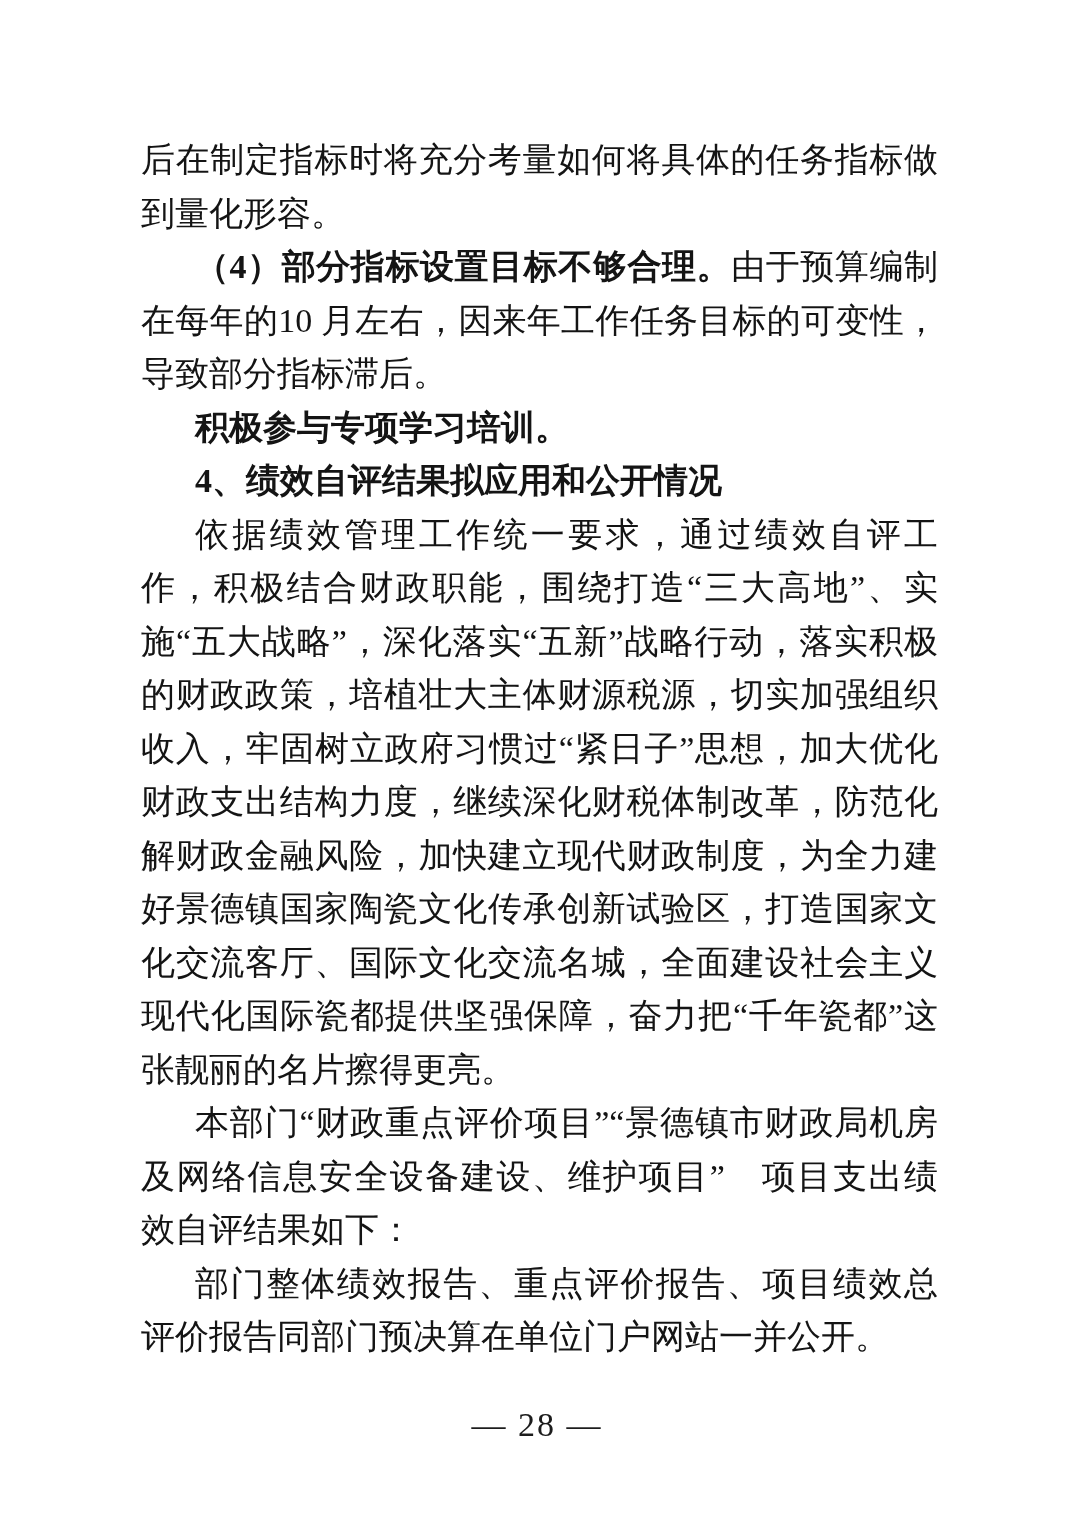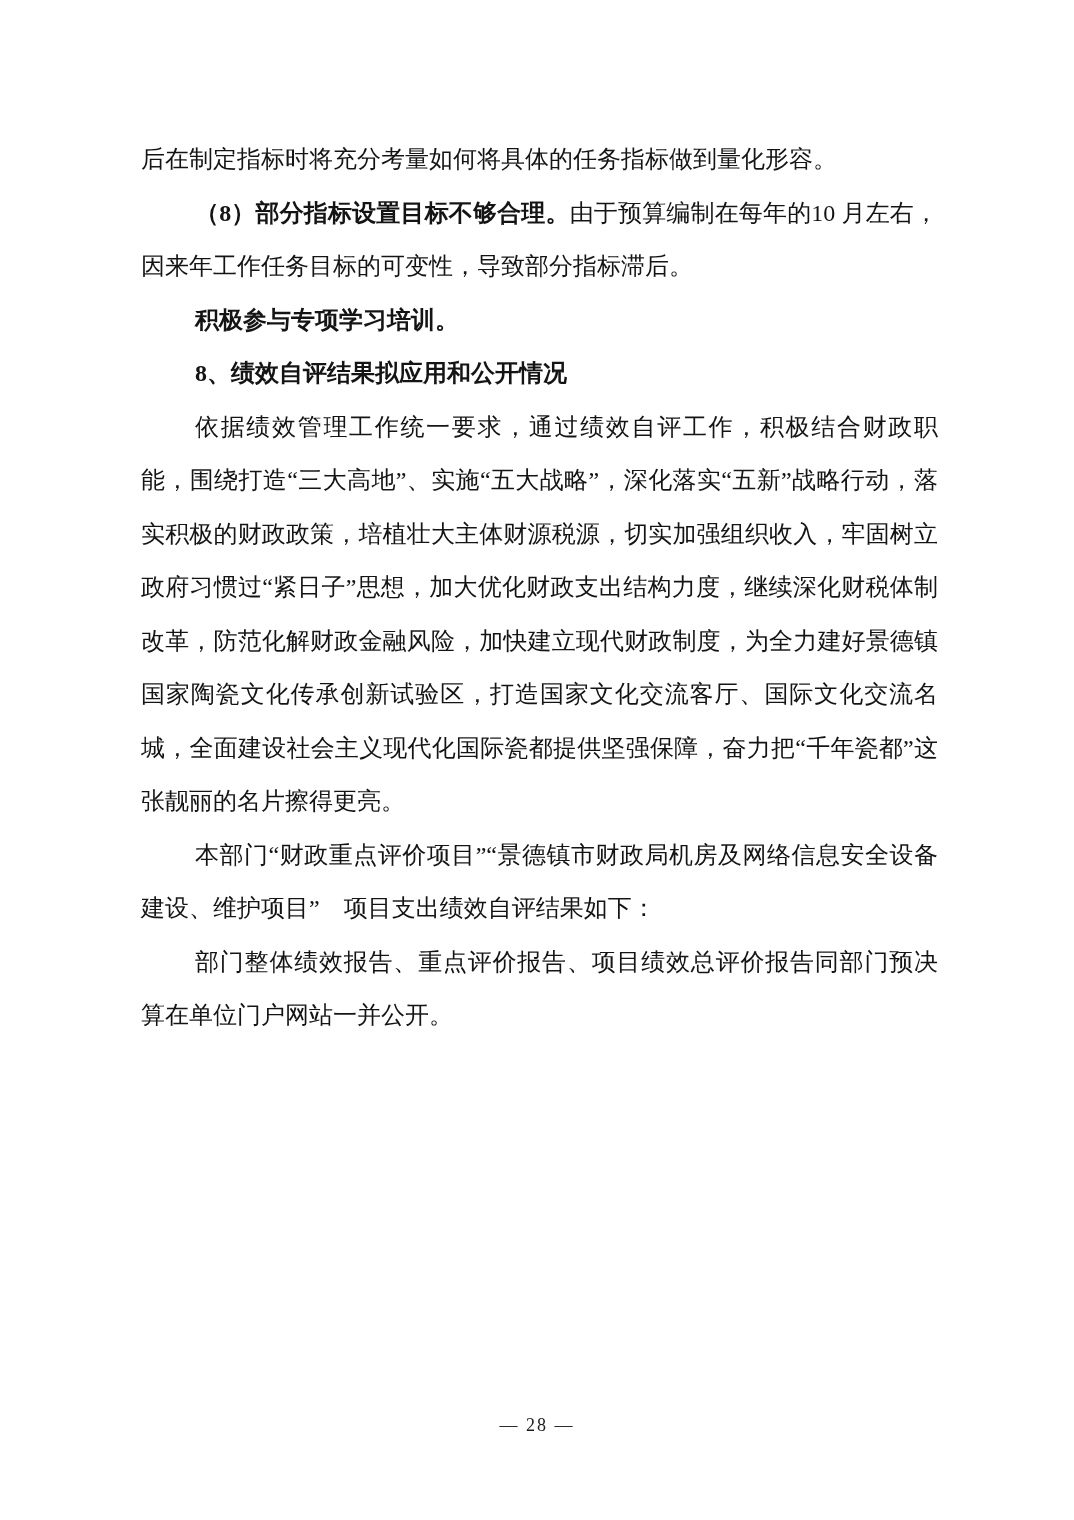--- a/index.html
+++ b/index.html
@@ -17,53 +17,53 @@
     color: #121212;
   }
   .content {
     position: absolute;
     left: 141px;
     top: 133px;
     width: 797px;
   }
   p.para {
     margin: 0;
-    font-size: 24px;
+    font-size: 34px;
     line-height: 53.5px;
     text-align: justify;
     text-justify: inter-ideograph;
     word-break: normal;
     color: #141414;
   }
   p.para.indent {
     text-indent: 54px;
   }
   .seg { font-weight: normal; }
   .seg.bold { font-weight: bold; }
   .footer {
     position: absolute;
     top: 1408px;
     left: 0;
     width: 1074px;
     text-align: center;
-    font-size: 18px;
+    font-size: 34px;
     line-height: 34px;
     color: #1c1c1c;
     letter-spacing: 2px;
   }
 </style>
 </head>
 <body>
 
 <div class="page">
   <div class="content" id="doc-body">
       <p class="para"><span class="seg">后在制定指标时将充分考量如何将具体的任务指标做到量化形容。</span></p>
-      <p class="para indent"><span class="seg bold">（8）部分指标设置目标不够合理。</span><span class="seg">由于预算编制在每年的10 月左右，因来年工作任务目标的可变性，导致部分指标滞后。</span></p>
+      <p class="para indent"><span class="seg bold">（4）部分指标设置目标不够合理。</span><span class="seg">由于预算编制在每年的10 月左右，因来年工作任务目标的可变性，导致部分指标滞后。</span></p>
       <p class="para indent"><span class="seg bold">积极参与专项学习培训。</span></p>
-      <p class="para indent"><span class="seg bold">8、绩效自评结果拟应用和公开情况</span></p>
+      <p class="para indent"><span class="seg bold">4、绩效自评结果拟应用和公开情况</span></p>
       <p class="para indent"><span class="seg">依据绩效管理工作统一要求，通过绩效自评工作，积极结合财政职能，围绕打造“三大高地”、实施“五大战略”，深化落实“五新”战略行动，落实积极的财政政策，培植壮大主体财源税源，切实加强组织收入，牢固树立政府习惯过“紧日子”思想，加大优化财政支出结构力度，继续深化财税体制改革，防范化解财政金融风险，加快建立现代财政制度，为全力建好景德镇国家陶瓷文化传承创新试验区，打造国家文化交流客厅、国际文化交流名城，全面建设社会主义现代化国际瓷都提供坚强保障，奋力把“千年瓷都”这张靓丽的名片擦得更亮。</span></p>
       <p class="para indent"><span class="seg">本部门“财政重点评价项目”“景德镇市财政局机房及网络信息安全设备建设、维护项目”　项目支出绩效自评结果如下：</span></p>
       <p class="para indent"><span class="seg">部门整体绩效报告、重点评价报告、项目绩效总评价报告同部门预决算在单位门户网站一并公开。</span></p>
     </div>
   <div class="footer">
     <span>— 28 —</span>
   </div>
 </div>
 
 </body></html>

